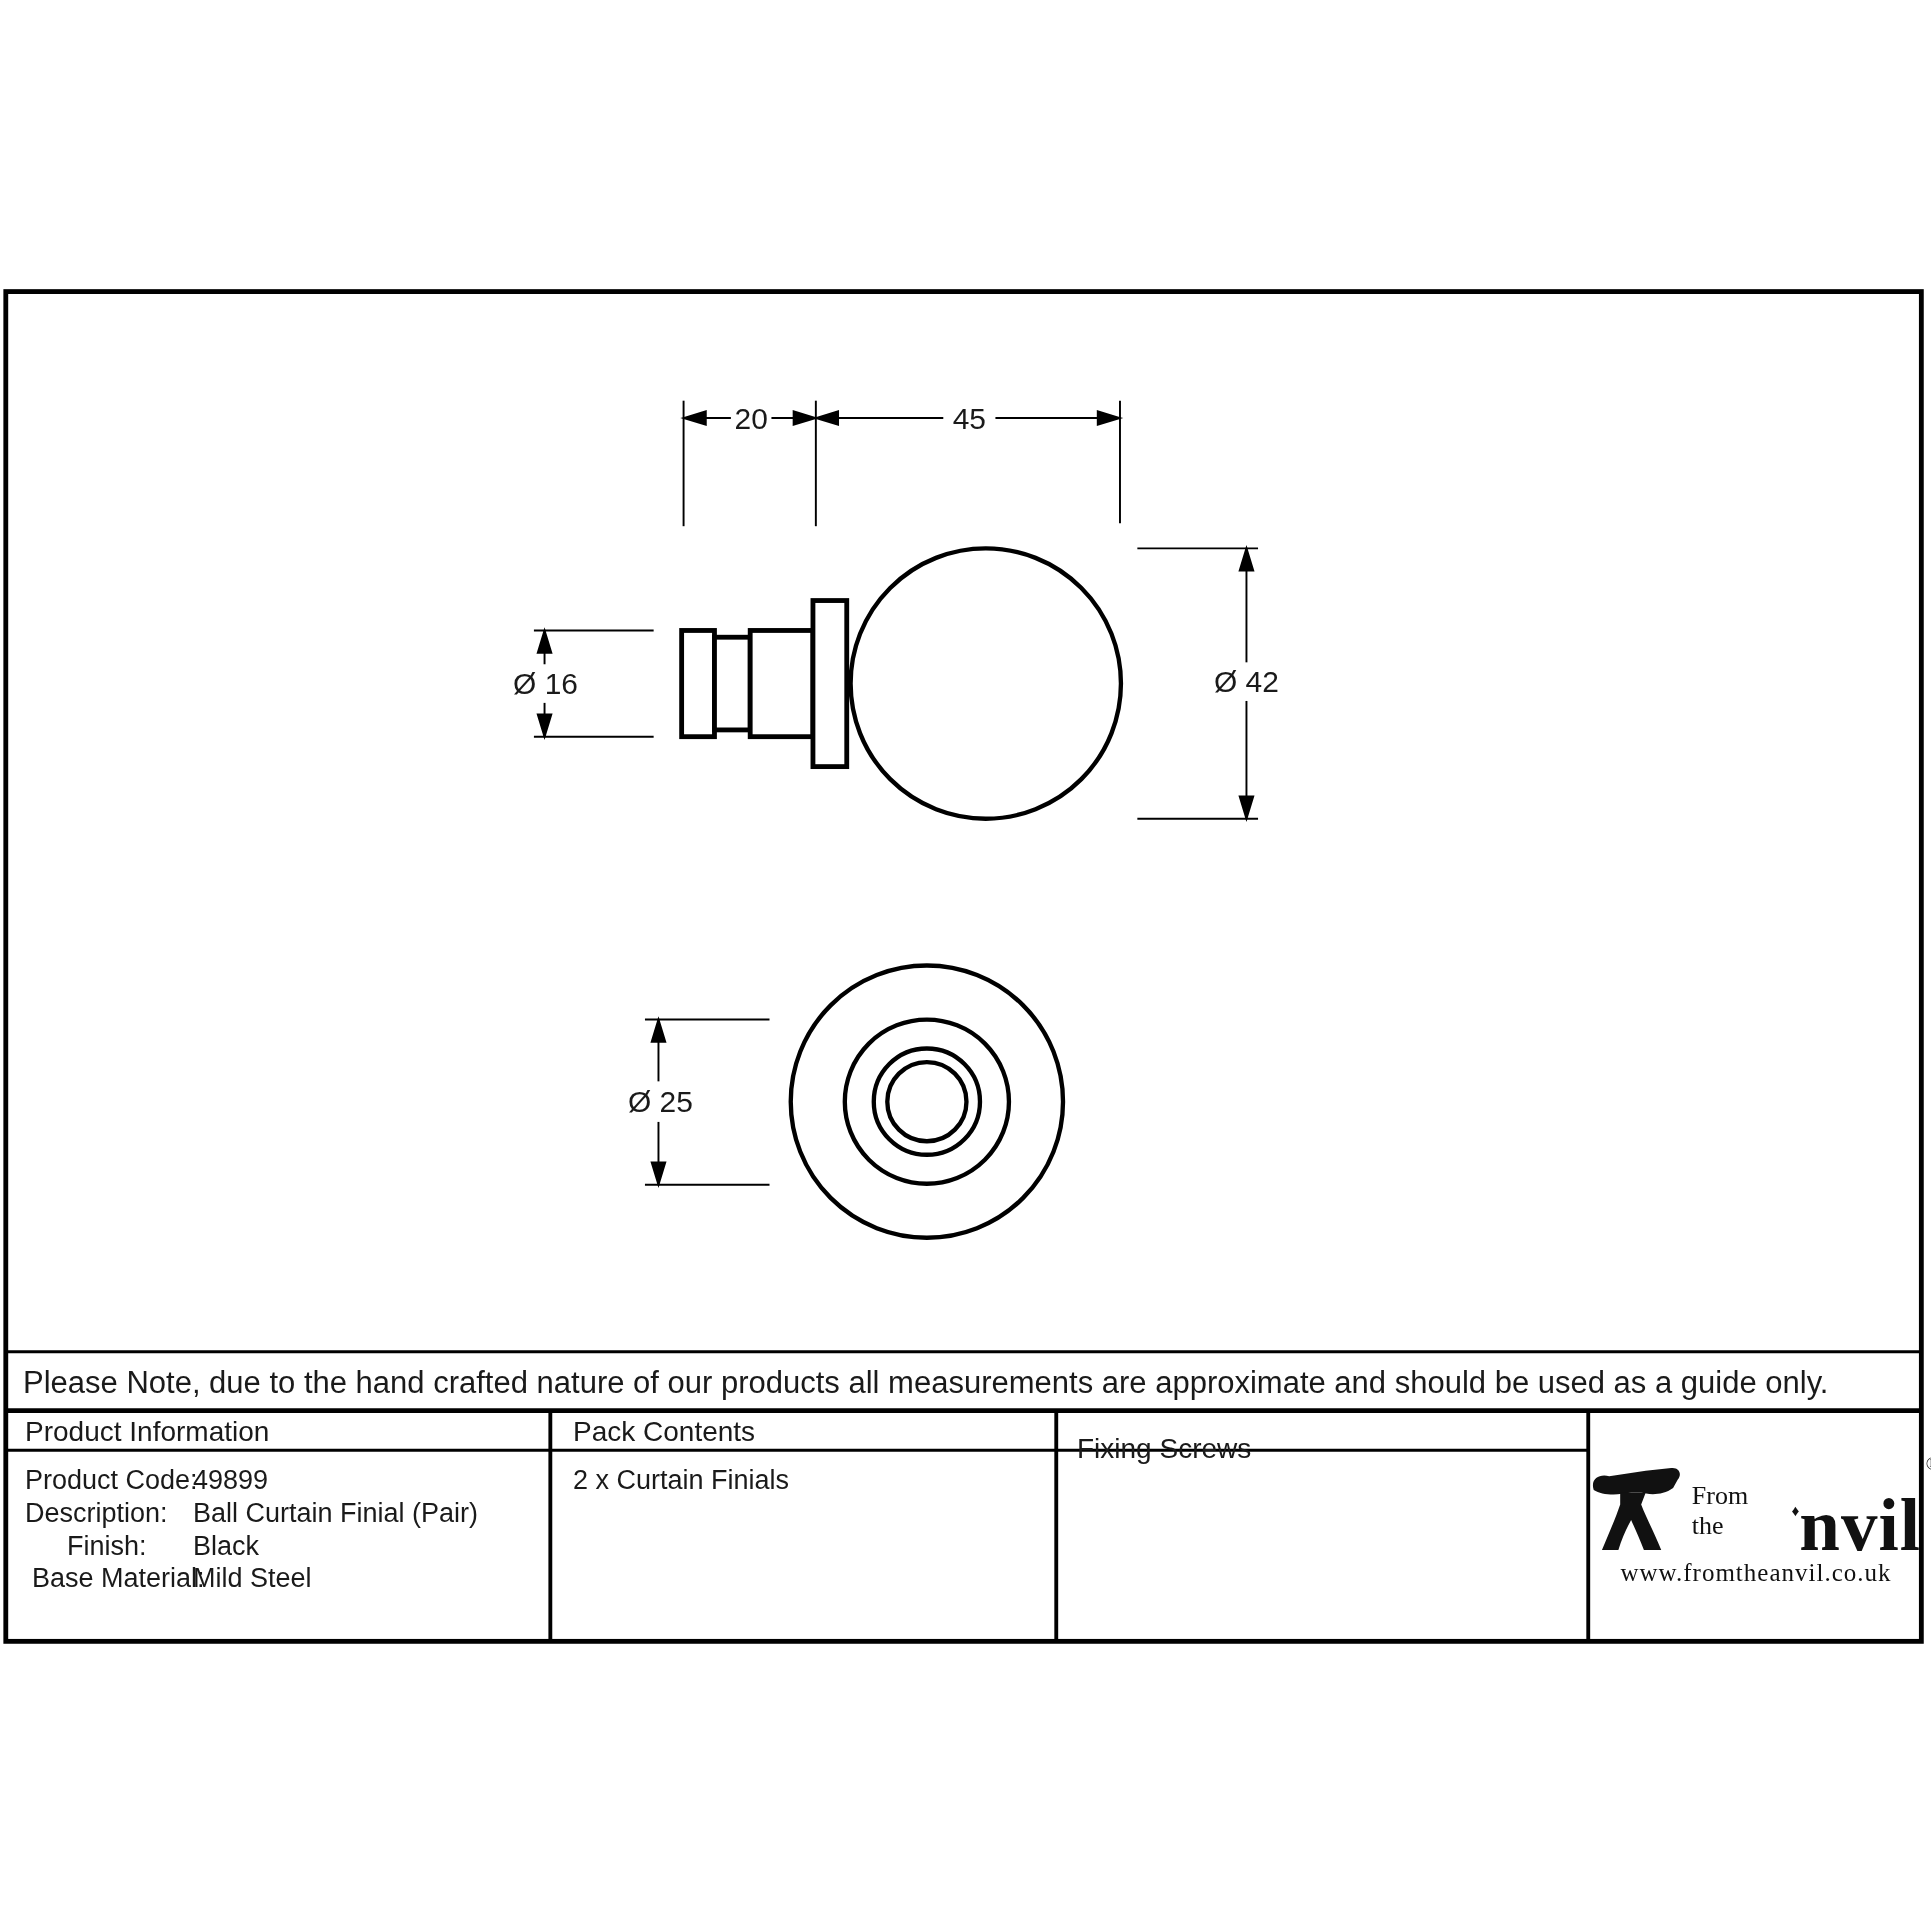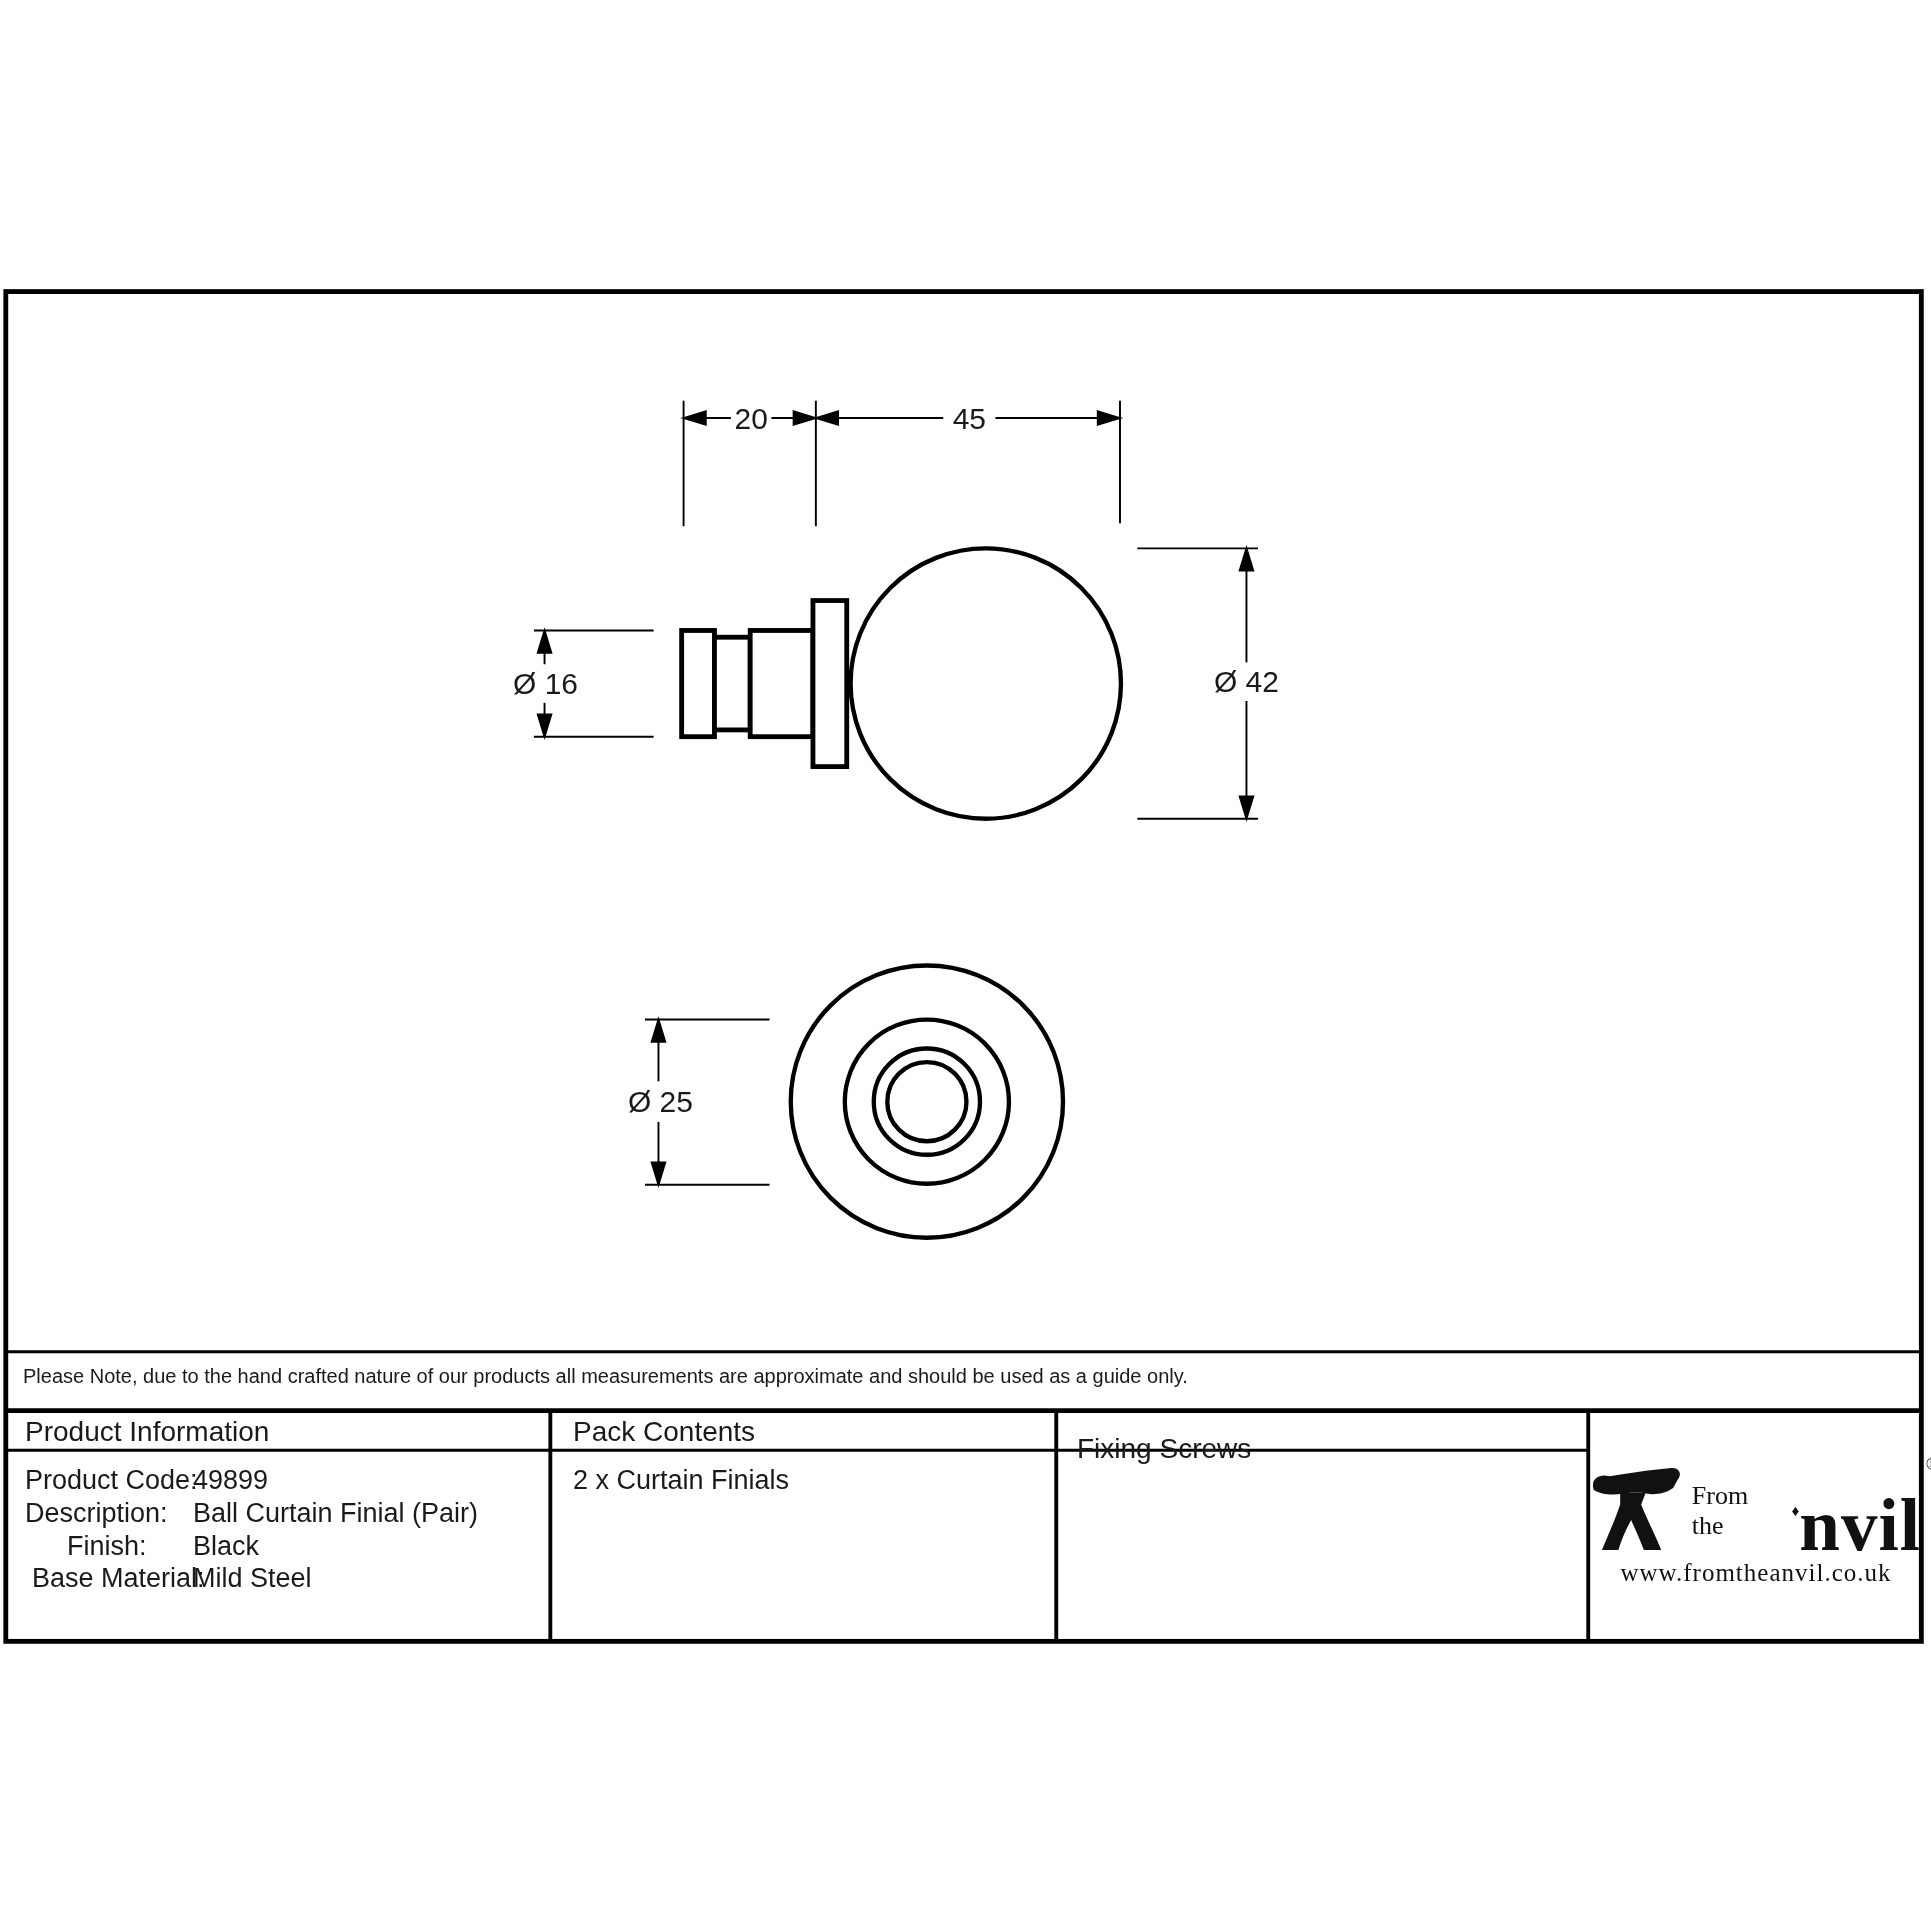--- a/index.html
+++ b/index.html
@@ -1,20 +1,20 @@
 <!DOCTYPE html>
 <html><head>
 <meta charset="utf-8">
 <style>
   html,body{margin:0;padding:0;background:#ffffff;}
   body{width:1931px;height:1931px;position:relative;font-family:"Liberation Sans",sans-serif;color:#1a1a1a;}
   .abs{position:absolute;}
   svg{display:block;}
   .dim-label{font-family:"Liberation Sans",sans-serif;font-size:31px;fill:#1a1a1a;}
-  .note-text{font-size:20px;}
+  .note-text{font-size:31px;}
   .th{font-size:28px;}
   .cell-label{font-size:27px;}
   .cell-value{font-size:27px;}
   
   .logo{left:1591px;top:1411px;width:330px;height:230px;display:flex;flex-direction:column;align-items:center;justify-content:center;}
   .logo-main{position:relative;display:flex;align-items:flex-end;}
   .logo-icon{width:93px;height:89px;margin-right:1.9px;}
   .logo-right{position:relative;display:flex;flex-direction:row;align-items:flex-start;}
   .logo-from-row{display:flex;align-items:center;gap:9.7px;margin-left:7.7px;height:27px;}
   .logo-from{font-family:"Liberation Serif",serif;font-size:26px;color:#111;}

